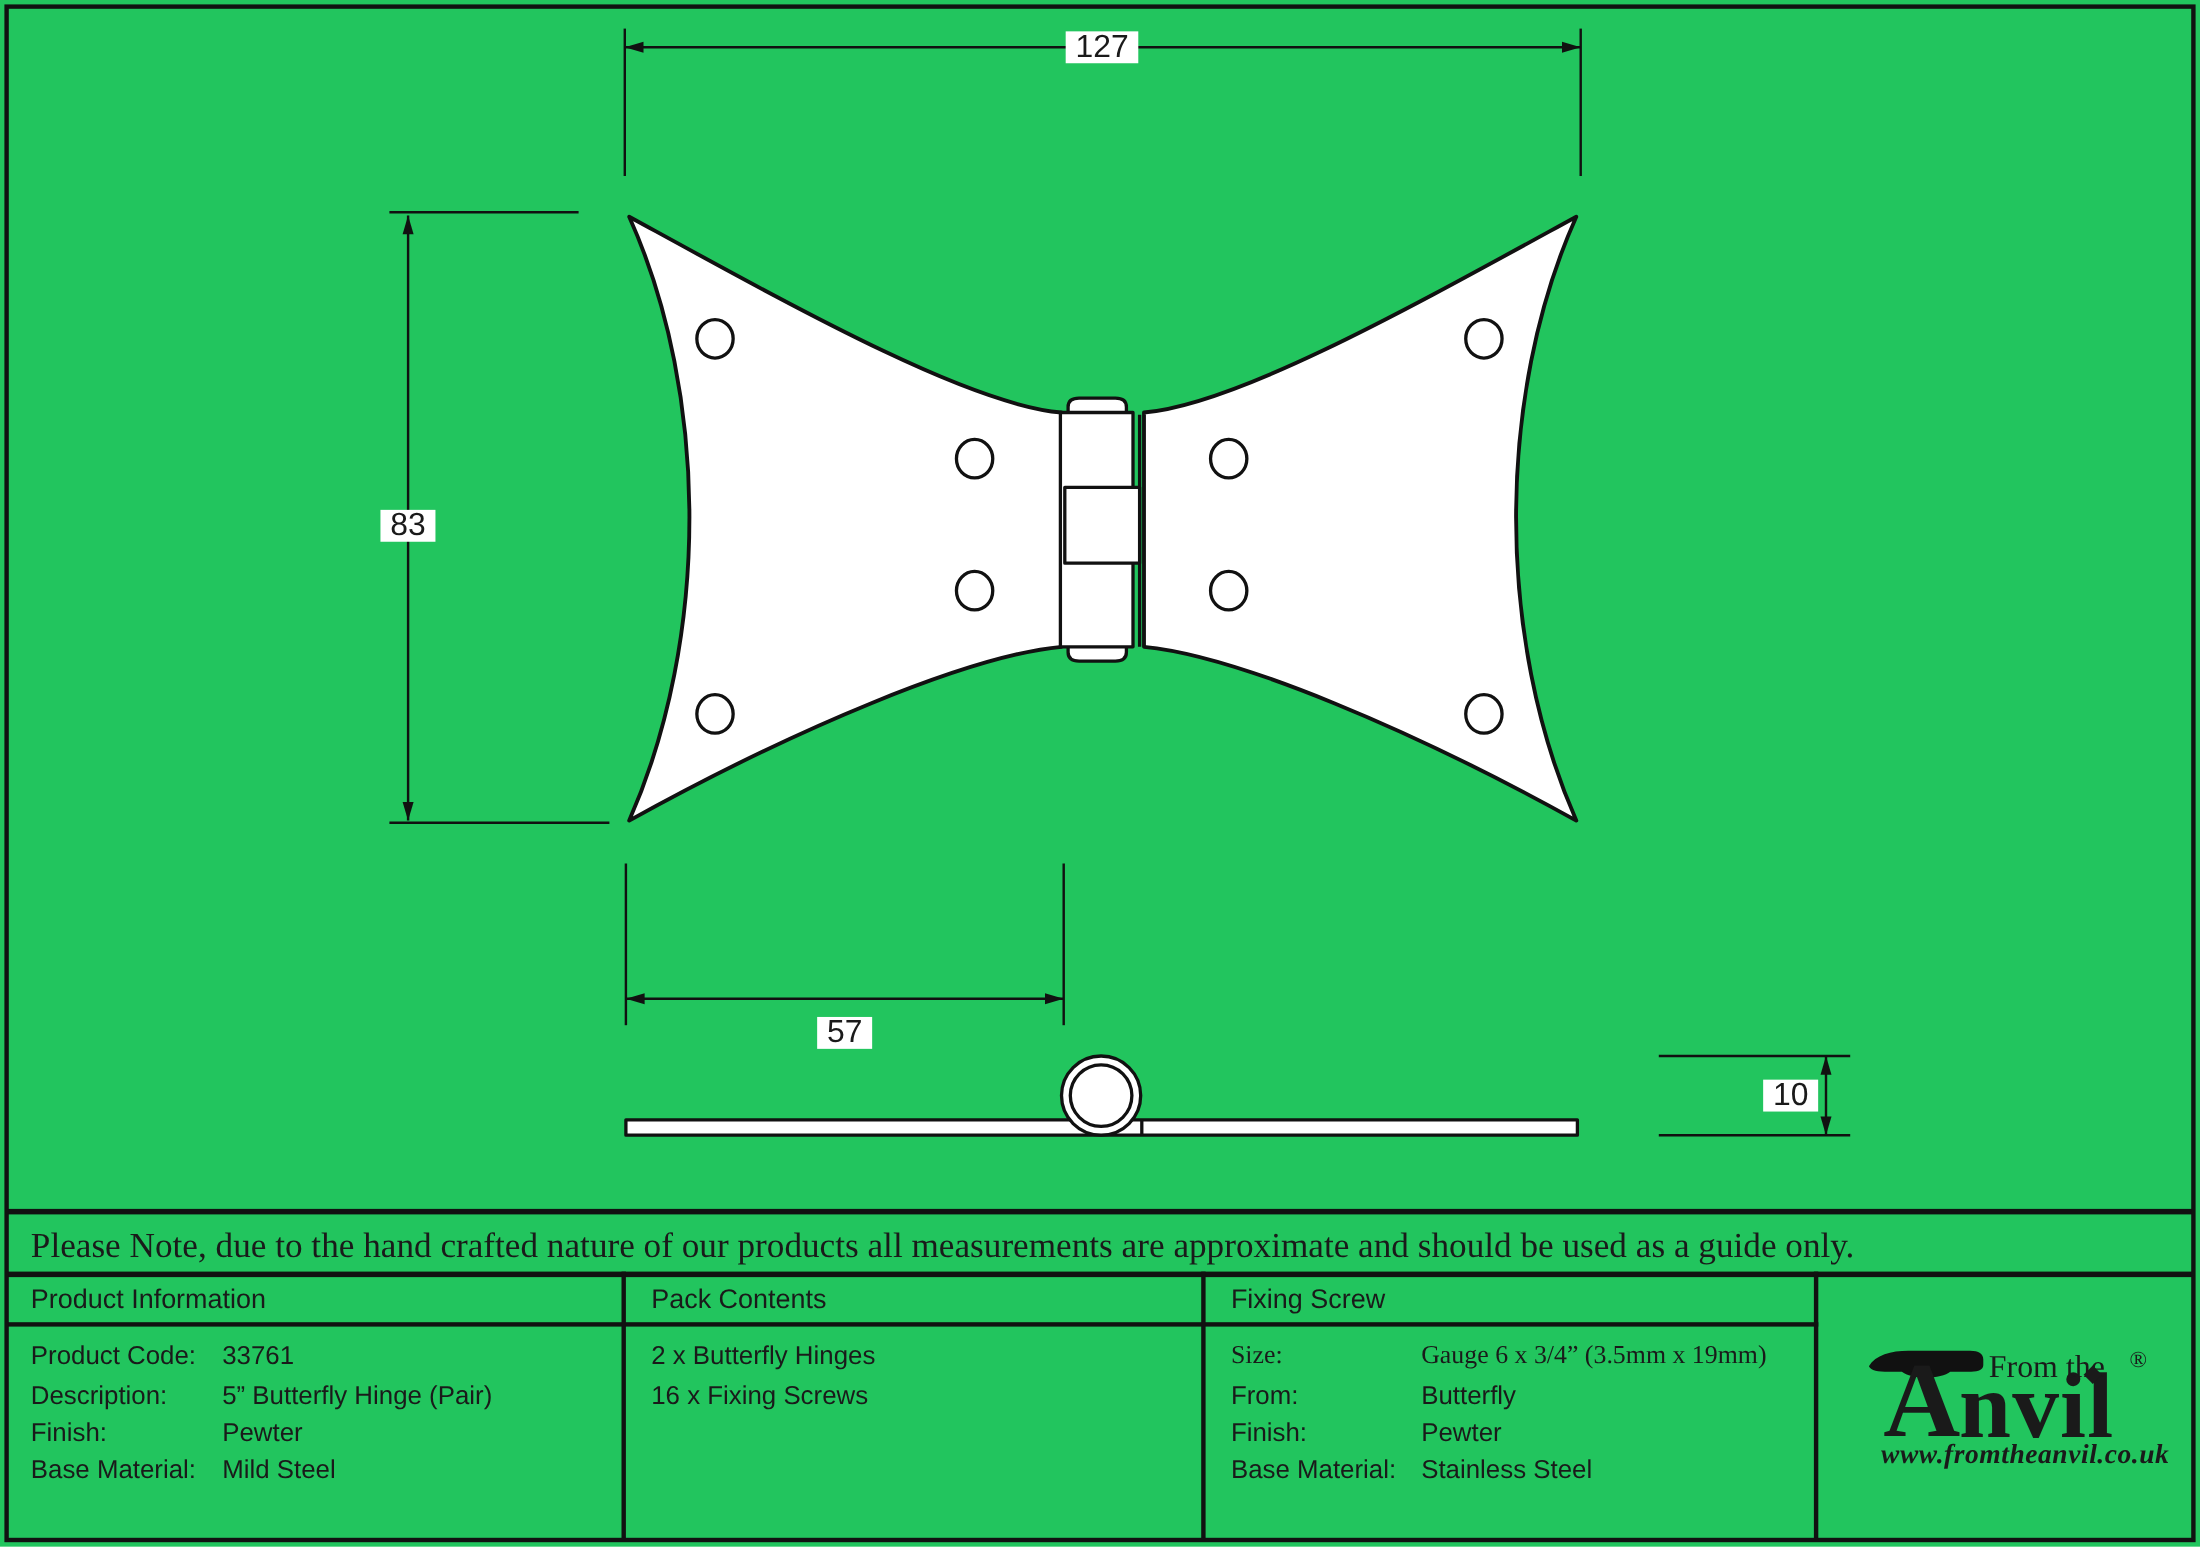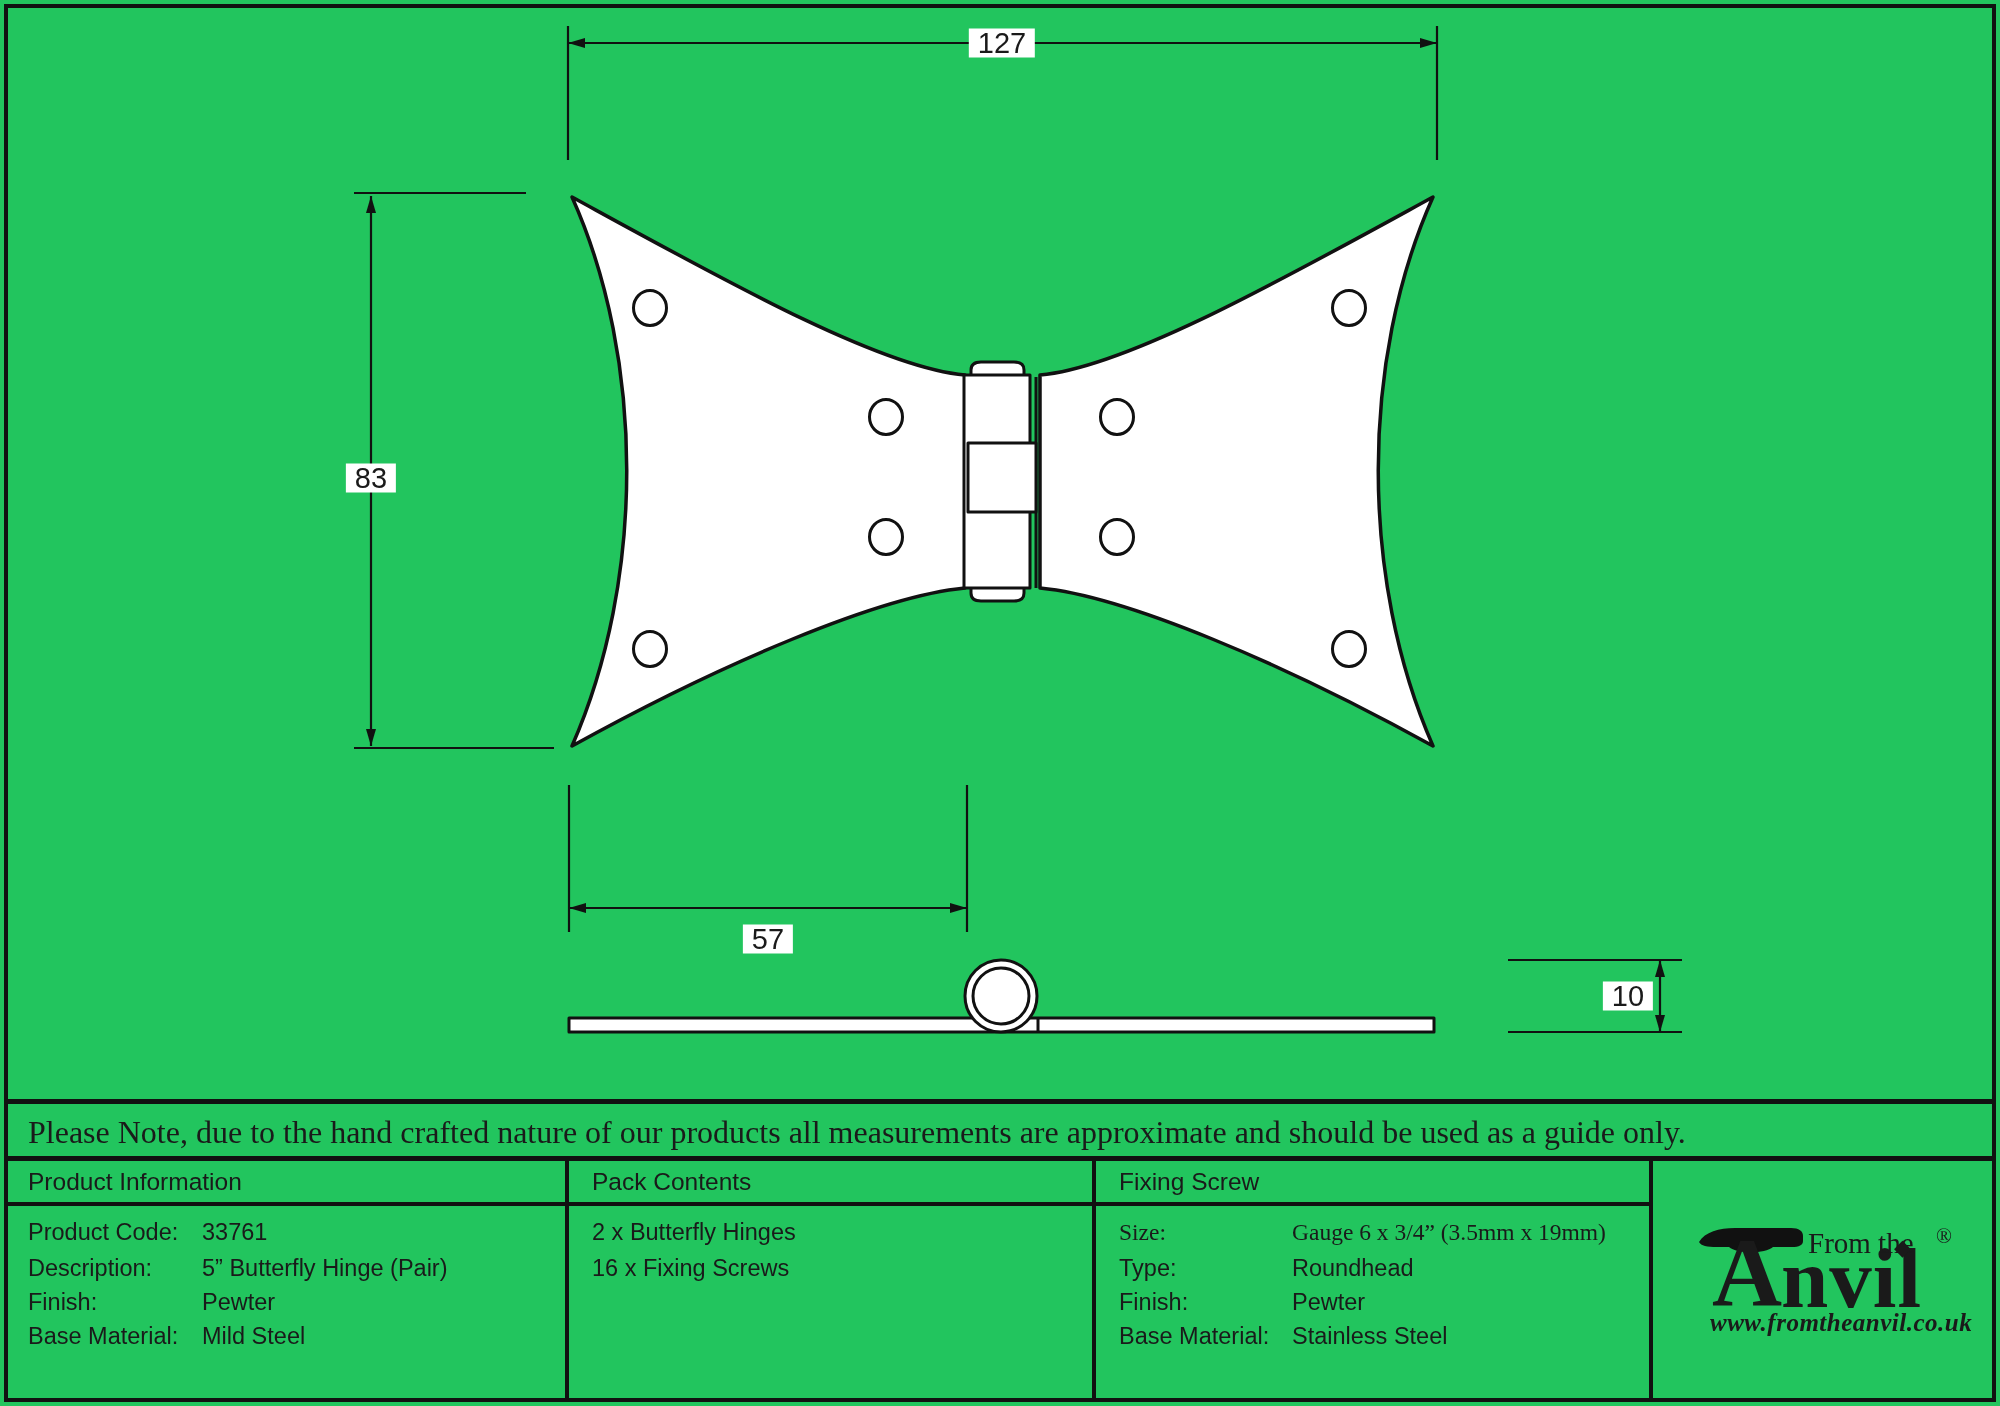--- a/index.html
+++ b/index.html
@@ -131,21 +131,21 @@
     <span class="lbl">Base Material:</span><span>Mild Steel</span>
   </div>
 
   <div class="row" style="left:592px;top:1219px;">2 x Butterfly Hinges</div>
   <div class="row" style="left:592px;top:1255px;">16 x Fixing Screws</div>
 
   <div class="row c3" style="left:1119px;top:1219px;font-family:Liberation Serif, serif;">
     <span class="lbl">Size:</span><span>Gauge 6 x 3/4” (3.5mm x 19mm)</span>
   </div>
   <div class="row c3" style="left:1119px;top:1255px;">
-    <span class="lbl">Type:</span><span>Roundhead</span>
+    <span class="lbl">From:</span><span>Butterfly</span>
   </div>
   <div class="row c3" style="left:1119px;top:1289px;">
     <span class="lbl">Finish:</span><span>Pewter</span>
   </div>
   <div class="row c3" style="left:1119px;top:1323px;">
     <span class="lbl">Base Material:</span><span>Stainless Steel</span>
   </div>
 
   <svg class="anvilsvg" width="108" height="34" viewBox="0 0 108 34">
     <path fill="#111" d="M 2,16 C 8,6 22,2 38,2 L 94,2 C 102,2 106,5 106,10 L 106,15 C 106,19 102,21 95,21 L 76,21 C 68,28 40,28 32,21 L 20,21 C 10,21 4,20 2,16 Z"></path>

